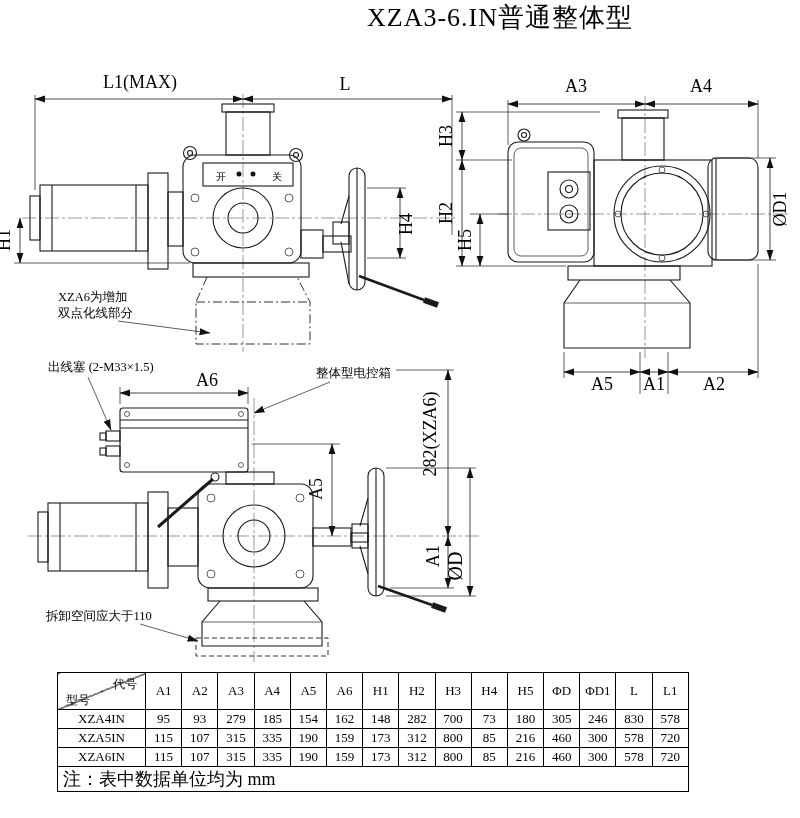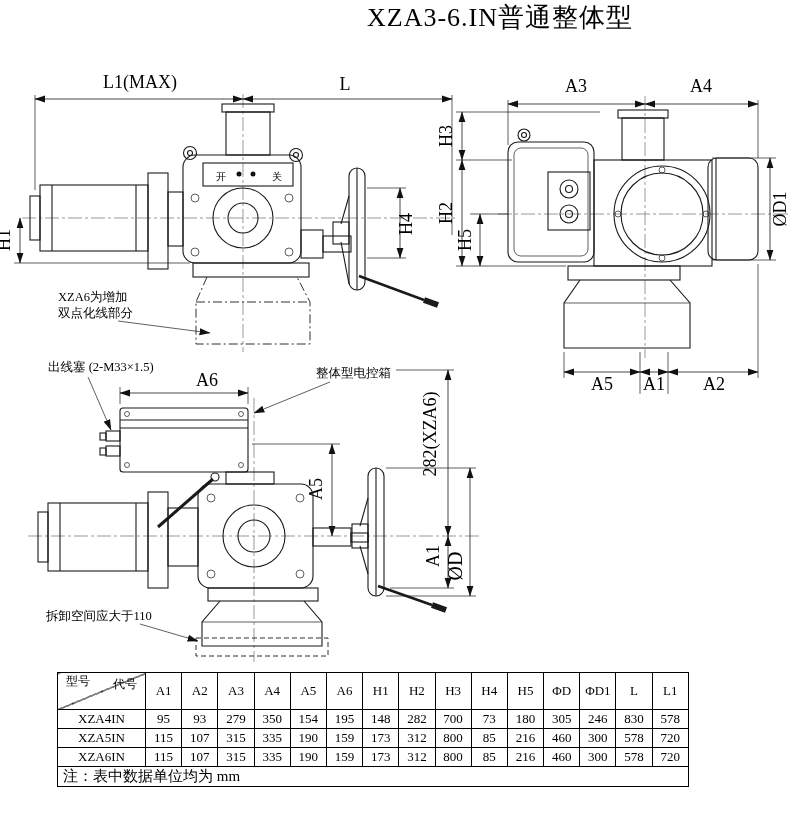--- a/index.html
+++ b/index.html
@@ -16,22 +16,22 @@
   .dimlbl{font-size:18px;}
   .dimlbl-lg{font-size:20px;}
   .anno{font-size:12.5px;}
   .ind{font-size:10px;}
   .tbl-wrap{position:absolute;left:57px;top:672px;}
   table.specs{border-collapse:collapse;table-layout:fixed;width:632px;}
   .specs th,.specs td{border:1px solid #000;text-align:center;font-weight:normal;font-size:13px;padding:0;height:18px;overflow:hidden;}
   .specs th{height:36px;}
   .specs th.diag{position:relative;background:linear-gradient(to bottom right,transparent 49.3%,#000 49.3%,#000 50.7%,transparent 50.7%);}
   .corner-top{position:absolute;top:3px;right:8px;font-size:12px;}
-  .corner-bottom{position:absolute;bottom:19px;left:8px;font-size:12px;}
-  .specs td.note{text-align:left;padding-left:5px;font-size:15px;height:17px;}
+  .corner-bottom{position:absolute;bottom:0;left:8px;font-size:12px;}
+  .specs td.note{text-align:left;padding-left:5px;font-size:18px;height:17px;}
 </style>
 </head>
 <body>
 
 <div class="page">
   <div class="title">XZA3-6.IN普通整体型</div>
 
   <svg width="800" height="665" viewBox="0 0 800 665">
     <defs>
       <marker id="arr" viewBox="0 0 10 10" refX="9.5" refY="5" markerWidth="11" markerHeight="11" orient="auto-start-reverse" markerUnits="userSpaceOnUse">
@@ -301,23 +301,23 @@
         <th>ΦD</th>
         <th>ΦD1</th>
         <th>L</th>
         <th>L1</th>
       </tr>
       <tr>
         <td>XZA4IN</td>
         <td>95</td>
         <td>93</td>
         <td>279</td>
-        <td>350</td>
+        <td>185</td>
         <td>154</td>
-        <td>195</td>
+        <td>162</td>
         <td>148</td>
         <td>282</td>
         <td>700</td>
         <td>73</td>
         <td>180</td>
         <td>305</td>
         <td>246</td>
         <td>830</td>
         <td>578</td>
       </tr>

